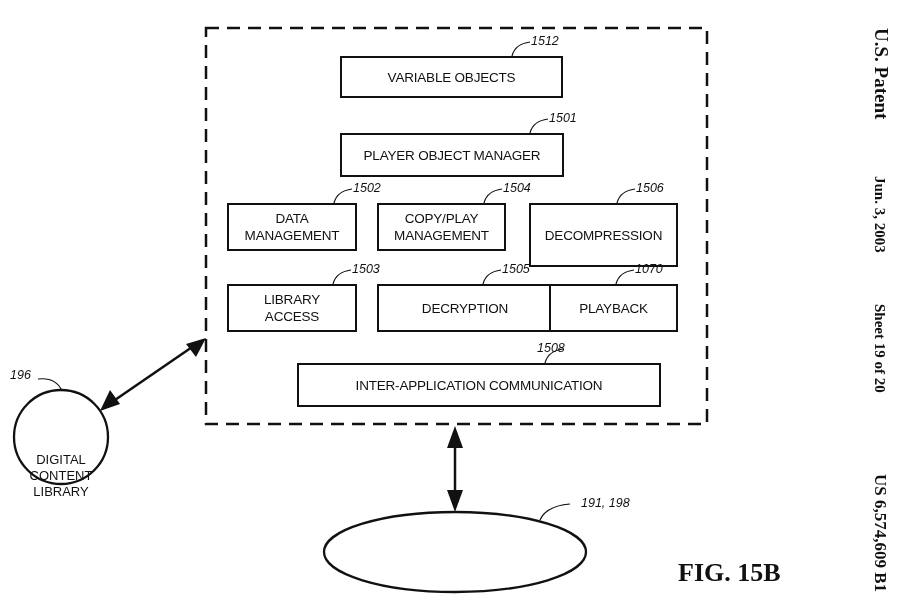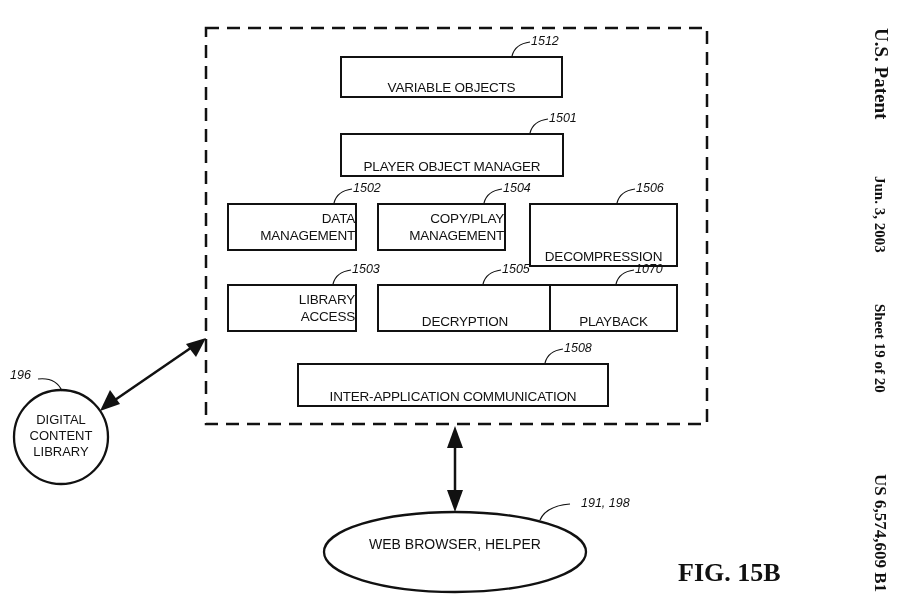--- a/index.html
+++ b/index.html
@@ -1,20 +1,20 @@
 <!DOCTYPE html>
 <html><head>
 <meta charset="utf-8">
 <style>
   html, body { margin:0; padding:0; background:#fff; }
   body { width:900px; height:614px; position:relative; overflow:hidden; font-family:"Liberation Sans", sans-serif; color:#111; }
   svg { position:absolute; left:0; top:0; }
-  .box { position:absolute; border:2.5px solid #111; box-sizing:border-box; display:flex; align-items:flex-end; justify-content:center; text-align:center; font-size:13.5px; line-height:17px; background:#fff; letter-spacing:-0.2px; }
+  .box { position:absolute; border:2.5px solid #111; box-sizing:border-box; display:flex; align-items:center; justify-content:center; text-align:center; font-size:13.5px; line-height:17px; background:#fff; letter-spacing:-0.2px; }
   .ref { position:absolute; font-style:italic; font-size:12.5px; }
-  .ellipse-text { position:absolute; text-align:center; font-size:13px; line-height:16px; }
+  .ellipse-text { position:absolute; text-align:center; font-size:13px; line-height:16px;margin-top:40px; }
   .vert { position:absolute; font-family:"Liberation Serif", serif; font-weight:bold; white-space:nowrap; transform-origin:left top; transform:rotate(90deg); }
   .fig { position:absolute; font-family:"Liberation Serif", serif; font-weight:bold; font-size:26px; }
 </style>
 </head>
 <body>
 
 <svg width="900" height="614">
   <defs>
     <marker id="ah" markerWidth="10" markerHeight="10" refX="9" refY="5" orient="auto" markerUnits="userSpaceOnUse" viewBox="0 0 10 10">
       <path d="M0,0 L10,5 L0,10 z" fill="#111"></path>
@@ -82,35 +82,34 @@
 <span class="ref" style="left:502px;top:262px">1505</span>
 <div class="box" style="left:377px;top:284px;width:176px;height:48px">
   <span>DECRYPTION</span>
 </div>
 
 <span class="ref" style="left:635px;top:262px">1070</span>
 <div class="box" style="left:549px;top:284px;width:129px;height:48px">
   <span>PLAYBACK</span>
 </div>
 
-<span class="ref" style="left:564px;top:341px">1508</span>
-<div class="box" style="left:297px;top:363px;width:312px;height:44px">
+<span class="ref" style="left:537px;top:341px">1508</span>
+<div class="box" style="left:297px;top:363px;width:364px;height:44px">
   <span>INTER-APPLICATION COMMUNICATION</span>
 </div>
 
 <span class="ref" style="left:10px;top:368px">196</span>
 <div class="ellipse-text" style="left:14px;top:412px;width:94px">
   <div>DIGITAL</div>
   <div>CONTENT</div>
   <div>LIBRARY</div>
 </div>
 
 <span class="ref" style="left:581px;top:496px">191, 198</span>
 <div class="ellipse-text" style="left:334px;top:536px;width:242px;font-size:14px;line-height:17px">
-  <div>WEB BROWSER, HELPER</div>
 </div>
 
 <div class="fig" style="left:678px;top:558px">FIG. 15B</div>
 
 <div class="vert" style="left:892px;top:28px;font-size:19px">U.S. Patent</div>
 <div class="vert" style="left:888px;top:176px;font-size:15px">Jun. 3, 2003</div>
 <div class="vert" style="left:888px;top:304px;font-size:15px">Sheet 19 of 20</div>
 <div class="vert" style="left:890px;top:474px;font-size:17px">US 6,574,609 B1</div>
 
 </body></html>

